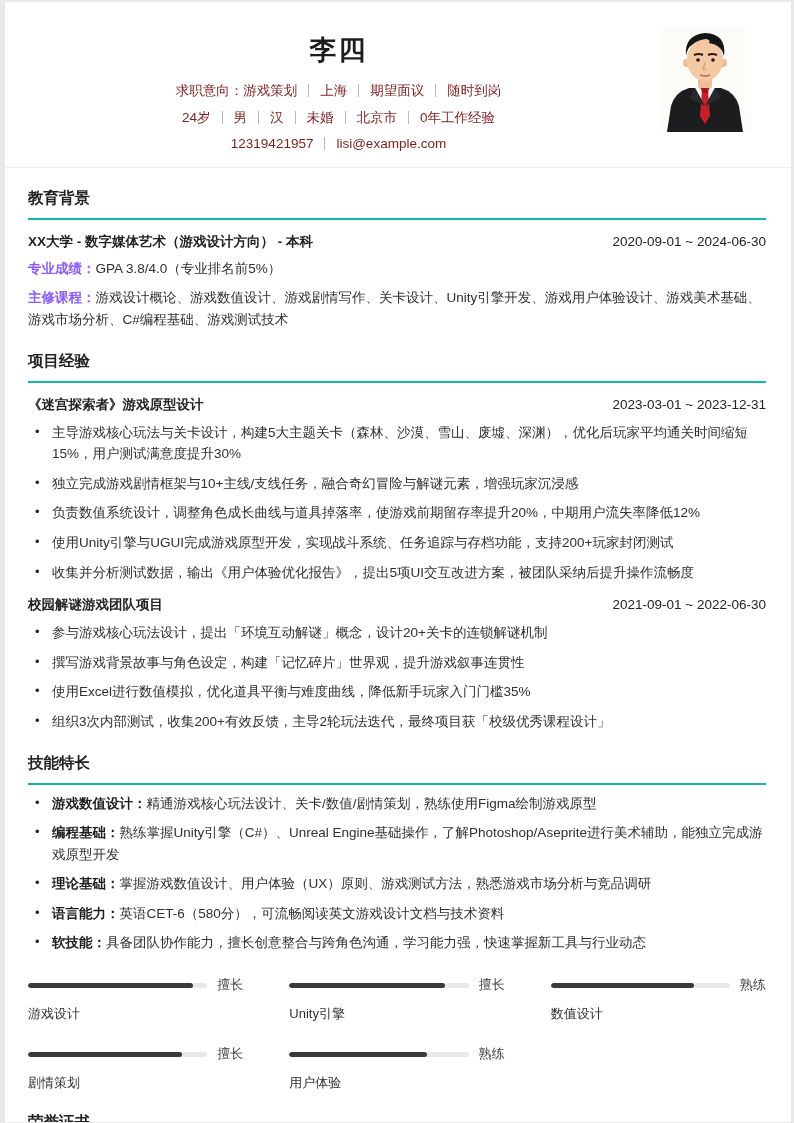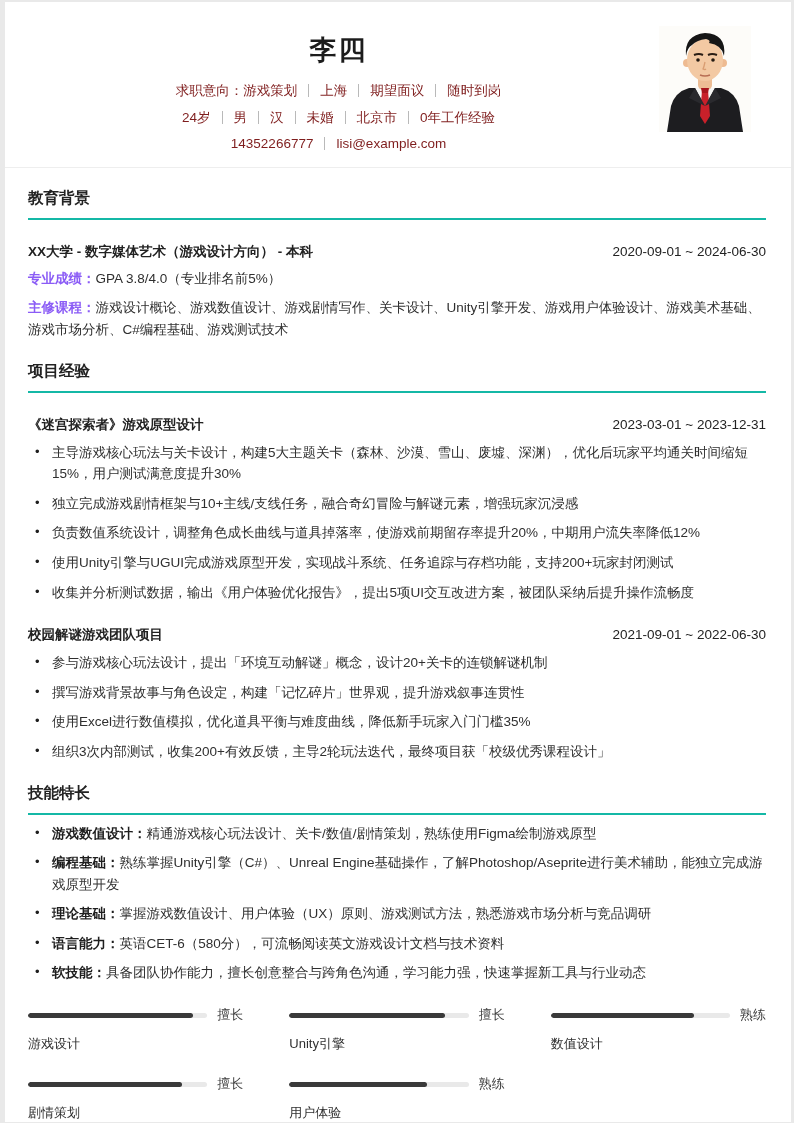--- a/index.html
+++ b/index.html
@@ -13,21 +13,21 @@
   .candidate-name { font-size:27px; font-weight:bold; color:#1c1c1c; letter-spacing:2px; margin-bottom:14px; }
   .info-line { font-size:13.5px; color:#7f1d1d; margin-top:9px; white-space:nowrap; }
   .info-line .seg { display:inline-block; }
   .info-line .sep { display:inline-block; width:1px; height:13px; background:#b9b9b9; margin:0 11px; vertical-align:-2px; }
   .avatar-box { width:92px; height:106px; margin-left:10px; flex:0 0 auto; }
   .header-divider { height:1px; background:#eeeeee; }
 
   
   .section { margin:20px 25px 0 23px; }
   .section-title { font-size:15.5px; font-weight:bold; color:#222; padding-bottom:9px; border-bottom:2px solid #14b8a6; }
-  .entry-head { display:flex; justify-content:space-between; align-items:baseline; margin-top:23px; font-size:13.5px; }
+  .entry-head { display:flex; justify-content:space-between; align-items:baseline; margin-top:13px; font-size:13.5px; }
   .entry-name { font-weight:bold; color:#222; }
   .entry-date { color:#222; }
   .kv-row { margin-top:7px; font-size:13.5px; line-height:1.62; color:#2f2f2f; }
   .kv-row b { color:#8b5cf6; }
 
   ul.bullets { list-style:none; margin-top:4px; }
   ul.bullets li { position:relative; padding-left:24px; margin-top:8px; font-size:13.5px; line-height:1.6; color:#2f2f2f; }
   ul.bullets li::before { content:"•"; position:absolute; left:7px; top:0; color:#1e1e1e; font-size:13px; }
   ul.bullets li b { color:#1e1e1e; }
 
@@ -43,21 +43,21 @@
 </head>
 <body>
 
 <div class="page">
 
   <div class="header">
     <div class="header-left">
       <div class="candidate-name">李四</div>
       <div class="info-line"><span class="seg">求职意向：游戏策划</span><span class="sep"></span><span class="seg">上海</span><span class="sep"></span><span class="seg">期望面议</span><span class="sep"></span><span class="seg">随时到岗</span></div>
       <div class="info-line"><span class="seg">24岁</span><span class="sep"></span><span class="seg">男</span><span class="sep"></span><span class="seg">汉</span><span class="sep"></span><span class="seg">未婚</span><span class="sep"></span><span class="seg">北京市</span><span class="sep"></span><span class="seg">0年工作经验</span></div>
-      <div class="info-line"><span class="seg">14352266777</span><span class="sep"></span><span class="seg">lisi@example.com</span></div>
+      <div class="info-line"><span class="seg">12319421957</span><span class="sep"></span><span class="seg">lisi@example.com</span></div>
     </div>
     <div class="avatar-box">
       <svg width="92" height="106" viewBox="0 0 92 106" xmlns="http://www.w3.org/2000/svg">
         <rect x="0" y="0" width="92" height="106" fill="#fdfcf9"></rect>
 
         <path d="M8,106 L12,80 Q16,66 30,62 L62,62 Q76,66 80,80 L84,106 Z" fill="#1d1d20"></path>
 
         <path d="M36,62 L46,80 L56,62 Z" fill="#f6f6f4"></path>
 
         <rect x="39" y="48" width="14" height="16" rx="5" fill="#edbd95"></rect>

